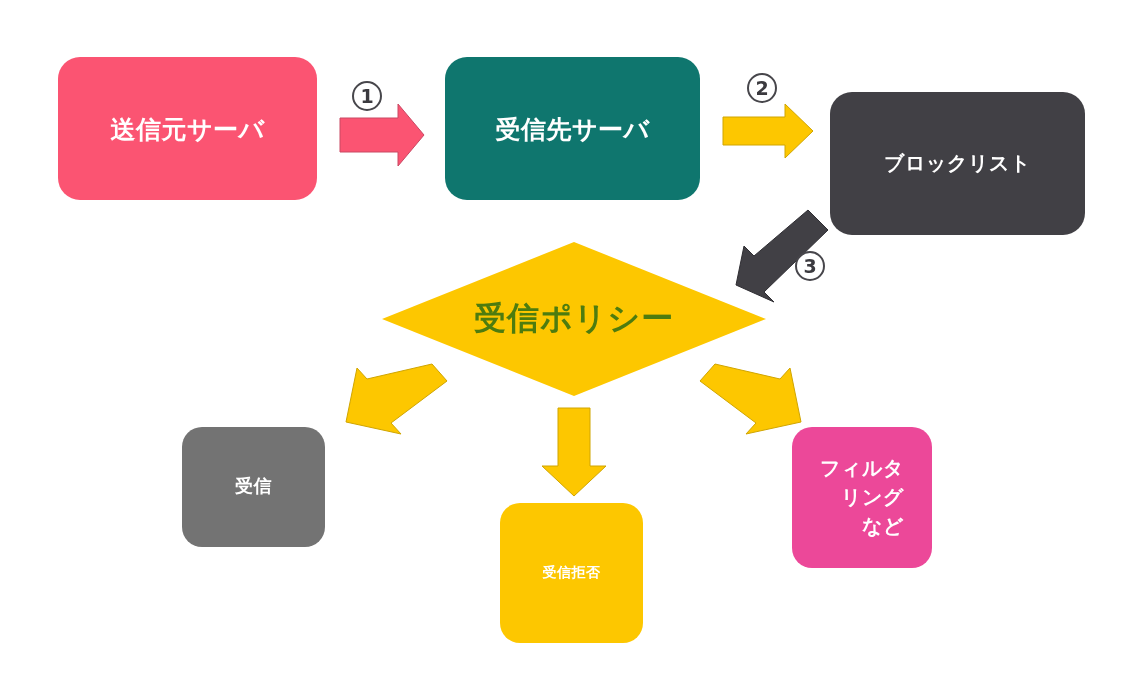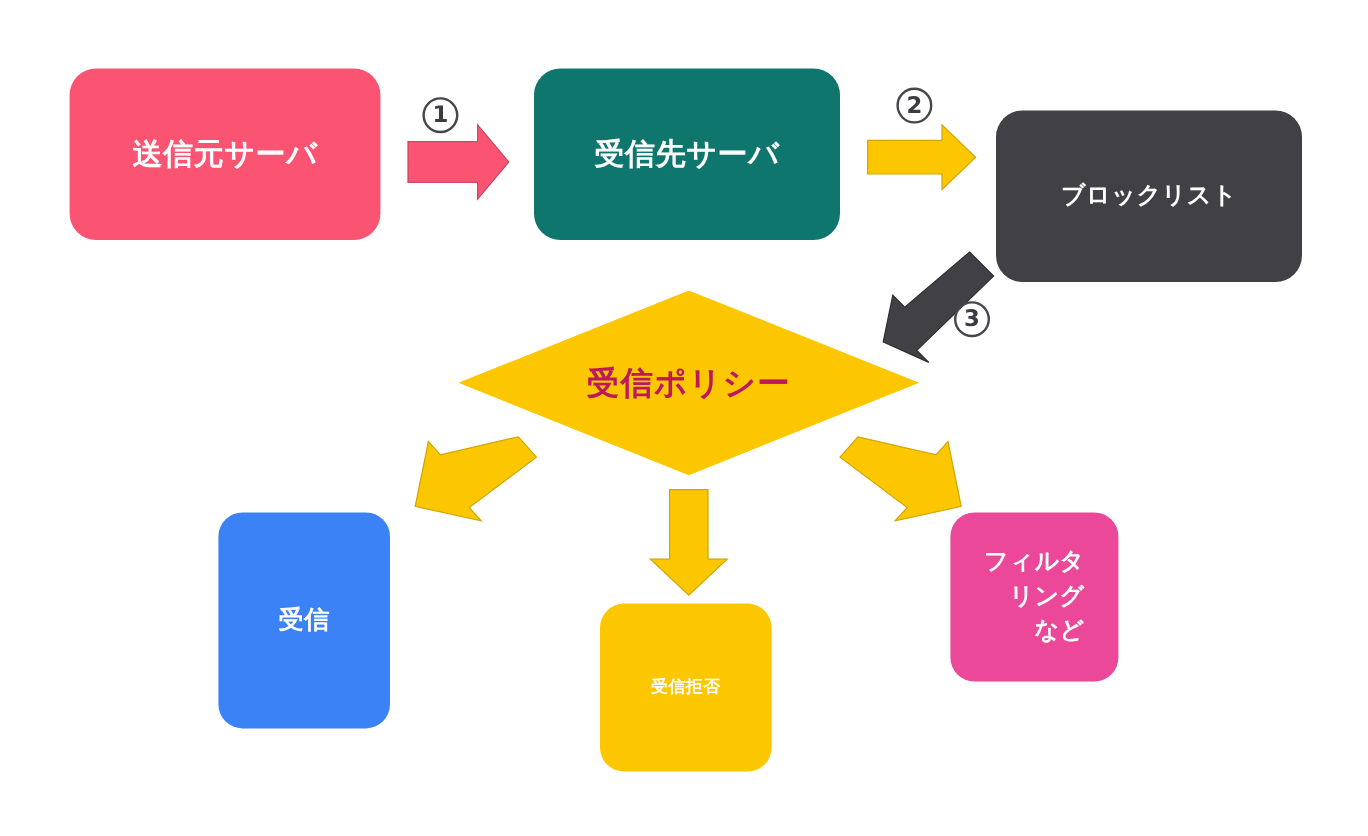--- a/index.html
+++ b/index.html
@@ -48,23 +48,23 @@
   }
   #node-blocklist {
     left: 830px; top: 57px;  width: 255px; height: 143px;
     background: #414045;
     font-size: 20px;
     margin-top: 35px;
   }
 
   
   #node-accept {
-    left: 182px; top: 427px; width: 143px; height: 180px;
-    background: #3b82f6;
-    font-size: 21px;
+    left: 182px; top: 427px; width: 143px; height: 120px;
+    background: #737373;
+    font-size: 18px;
     border-radius: 20px;
   }
   #node-reject {
     left: 500px; top: 503px; width: 143px; height: 140px;
     background: #fdc700;
     font-size: 14px;
     border-radius: 20px;
   }
   #node-filtering {
     left: 792px; top: 427px; width: 140px; height: 141px;
@@ -85,23 +85,23 @@
     inset: 0;
     background: #fdc700;
     clip-path: polygon(50% 0%, 100% 50%, 50% 100%, 0% 50%);
   }
   #node-policy-label {
     position: absolute;
     inset: 0;
     display: flex;
     align-items: center;
     justify-content: center;
-    color: #be185d;
+    color: #4d7c0f;
     font-weight: bold;
-    font-size: 27px;
+    font-size: 32px;
     letter-spacing: 1px;
   }
 
   
   #arrow-layer {
     position: absolute;
     left: 0; top: 0;
     width: 1140px; height: 697px;
     pointer-events: none;
   }

